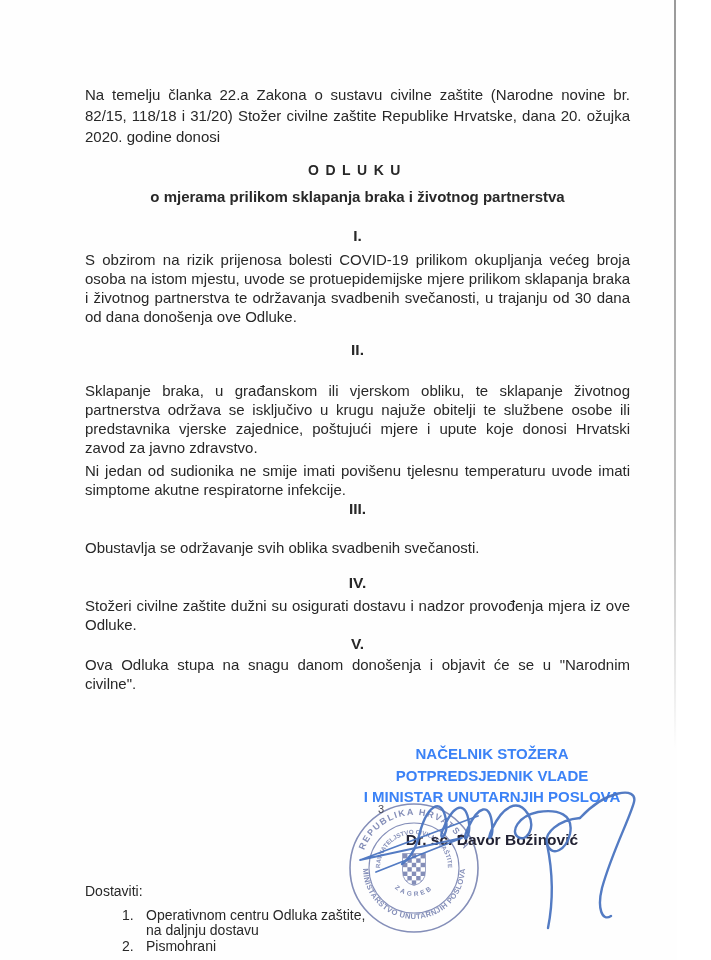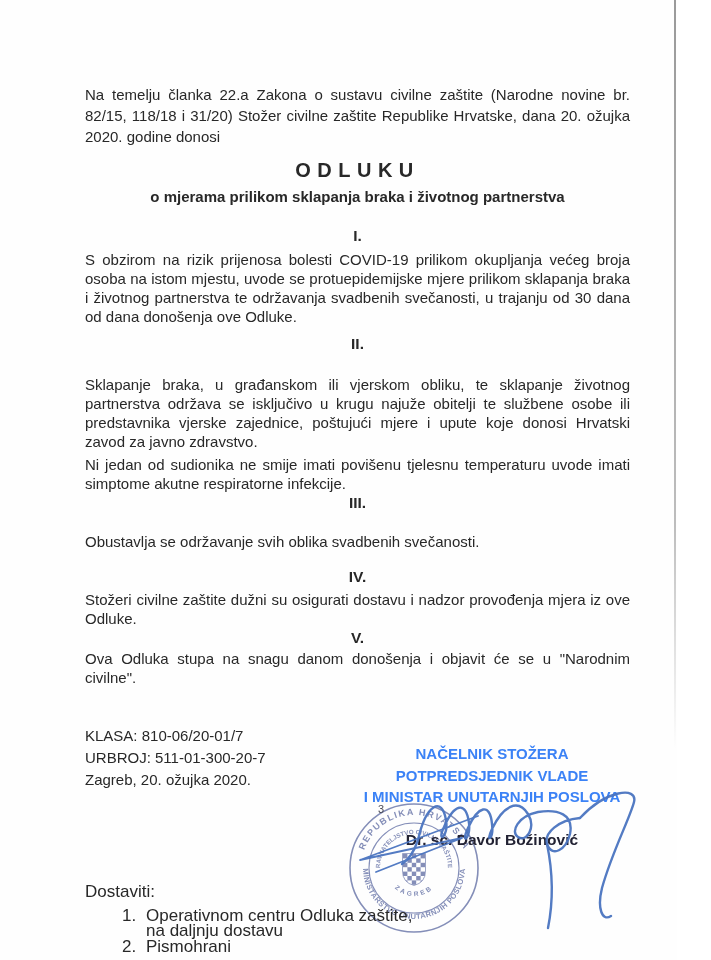--- a/index.html
+++ b/index.html
@@ -8,46 +8,46 @@
     font-family:"Liberation Sans",sans-serif;color:#282828;
   }
   .scan-edge{
     position:absolute;top:0;right:1px;width:2px;height:78%;
     background:linear-gradient(#9a9a9a,#bdbdbd 70%,rgba(200,200,200,0));
   }
   .content{position:absolute;left:85px;top:84px;width:545px;font-size:15px;line-height:19px;}
   p{margin:0;}
   .justified{text-align:justify;}
   .intro{line-height:21px;}
-  .doc-title{margin-top:14px;text-align:center;font-weight:bold;font-size:20px;letter-spacing:6.5px;}
+  .doc-title{margin-top:14px;text-align:center;font-weight:bold;font-size:14px;letter-spacing:6.5px;}
   .doc-subtitle{margin-top:7px;text-align:center;font-weight:bold;font-size:15px;}
   .sec-head{text-align:center;font-weight:bold;font-size:15.5px;}
   .h1{margin-top:20px;}
-  .h2{margin-top:8px;}
+  .h2{margin-top:14px;}
   .h3{margin-top:0px;}
   .h4{margin-top:16px;}
   .h5{margin-top:0px;}
   .pa{margin-top:5px;}
   .pb{margin-top:22px;}
   .pc{margin-top:4px;}
   .pd{margin-top:20px;}
   .pe{margin-top:2px;}
   .meta{margin-top:38px;line-height:22px;}
   .sign-titles{
     position:absolute;left:346px;top:743px;width:292px;text-align:center;
     font-weight:bold;font-size:15px;line-height:21.5px;z-index:2;color:#3b82f6;
   }
   .sign-name{
     position:absolute;left:346px;top:831px;width:292px;text-align:center;
     font-weight:bold;font-size:15.5px;z-index:2;color:#223;
   }
   .stamp{position:absolute;left:339px;top:793px;z-index:1;filter:blur(0.3px);}
   .signature-svg{position:absolute;left:340px;top:778px;z-index:3;}
   .stamp-number{position:absolute;left:378px;top:803px;z-index:2;font-size:11px;color:#4a4a55;}
-  .distribution{position:absolute;left:85px;top:884px;font-size:17px;line-height:15.5px;z-index:4;}
+  .distribution{position:absolute;left:85px;top:884px;font-size:14px;line-height:15.5px;z-index:4;}
   .dist-label{margin-bottom:8px;}
   .dist-item{display:flex;}
   .dist-num{width:24px;margin-left:37px;flex:none;}
   .dist-line{display:block;}
 </style>
 </head>
 <body>
 
 <div class="page">
   <div class="scan-edge"></div>
@@ -67,25 +67,20 @@
 
     <div class="sec-head h3">III.</div>
     <p class="justified pd">Obustavlja se održavanje svih oblika svadbenih svečanosti.</p>
 
     <div class="sec-head h4">IV.</div>
     <p class="justified pc">Stožeri civilne zaštite dužni su osigurati dostavu i nadzor provođenja mjera iz ove Odluke.</p>
 
     <div class="sec-head h5">V.</div>
     <p class="justified pe">Ova Odluka stupa na snagu danom donošenja i objavit će se u "Narodnim civilne".</p>
 
-    <div class="meta">
-      <div>KLASA: 810-06/20-01/7</div>
-      <div>URBROJ: 511-01-300-20-7</div>
-      <div>Zagreb, 20. ožujka 2020.</div>
-    </div>
   </div>
 
   <div class="sign-titles">
     <div>NAČELNIK STOŽERA</div>
     <div>POTPREDSJEDNIK VLADE</div>
     <div>I MINISTAR UNUTARNJIH POSLOVA</div>
   </div>
 
   <svg class="stamp" width="150" height="150" viewBox="0 0 150 150">
     <defs>

